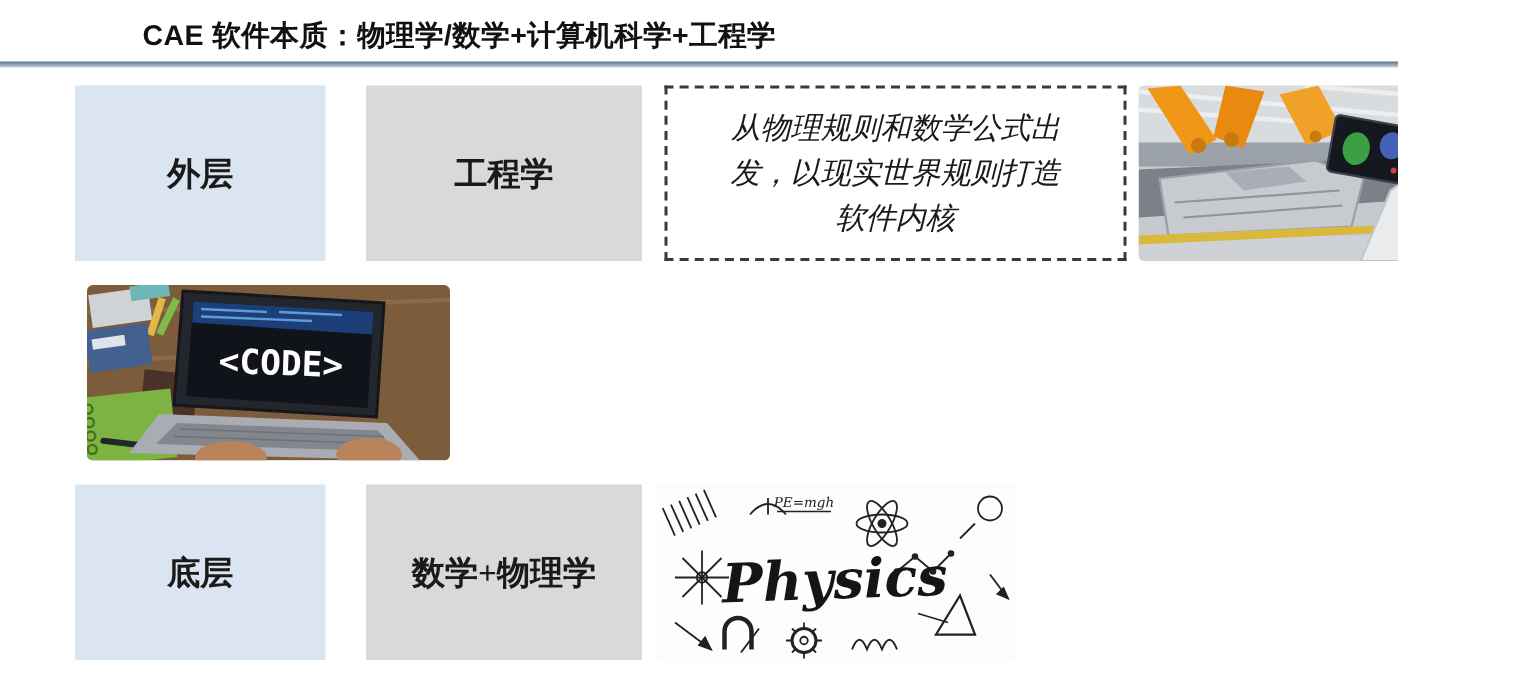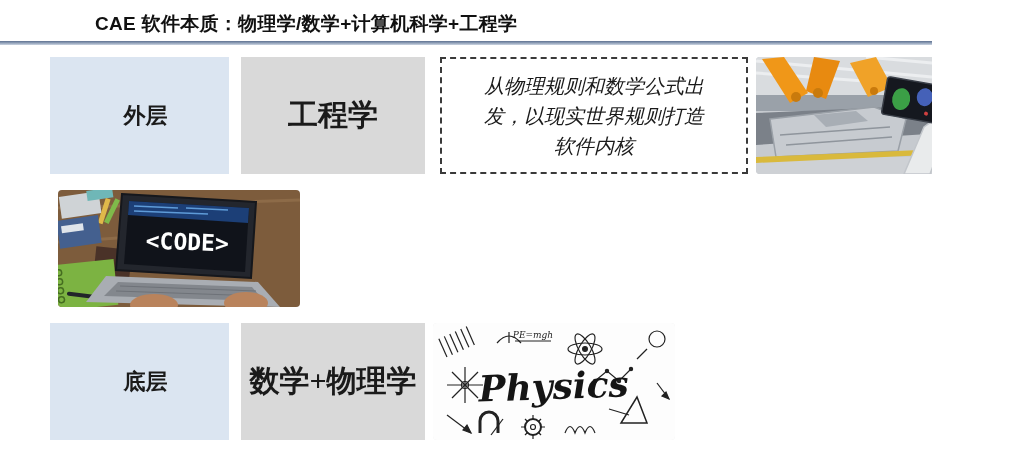--- a/index.html
+++ b/index.html
@@ -15,22 +15,22 @@
   .title-rule{
     position:absolute;left:0;top:41px;width:1024px;height:4px;
     background:linear-gradient(to bottom,#5f7190 0%,#8b9cb5 45%,#ccd5e2 100%);
   }
   .rows{position:absolute;left:50px;top:57px;display:flex;flex-direction:column;gap:16px;}
   .row{display:flex;height:117px;align-items:stretch;}
   .cell{
     display:flex;align-items:center;justify-content:center;
     font-family:"Liberation Serif","DejaVu Serif",serif;color:#1a1a1a;
   }
-  .layer-box{width:167px;background:#dbe5f1;font-size:22px;font-weight:600;padding-left:12px;}
-  .disc-box{width:184px;background:#d9d9d9;font-size:30px;font-weight:600;margin-left:12px;}
+  .layer-box{width:167px;background:#dbe5f1;font-size:22px;font-weight:600;}
+  .disc-box{width:184px;background:#d9d9d9;font-size:22px;font-weight:600;margin-left:27px;}
   .desc-box{
     width:308px;margin-left:15px;box-sizing:border-box;
     background:#ffffff;border:2px dashed #3a3a3a;
     font-size:20px;line-height:1.5;text-align:center;
   }
   .desc-box span{display:inline-block;max-width:238px;font-style:italic;}
   .figure{
     width:242px;margin-left:8px;border-radius:4px;overflow:hidden;background:#eee;
   }
   .figure svg{display:block;width:100%;height:100%;}

